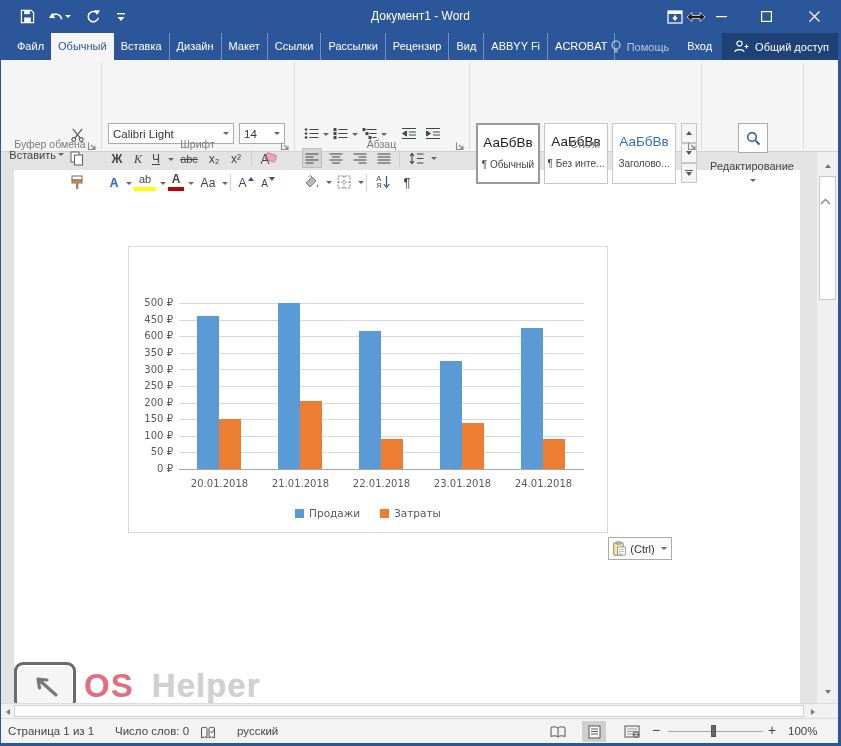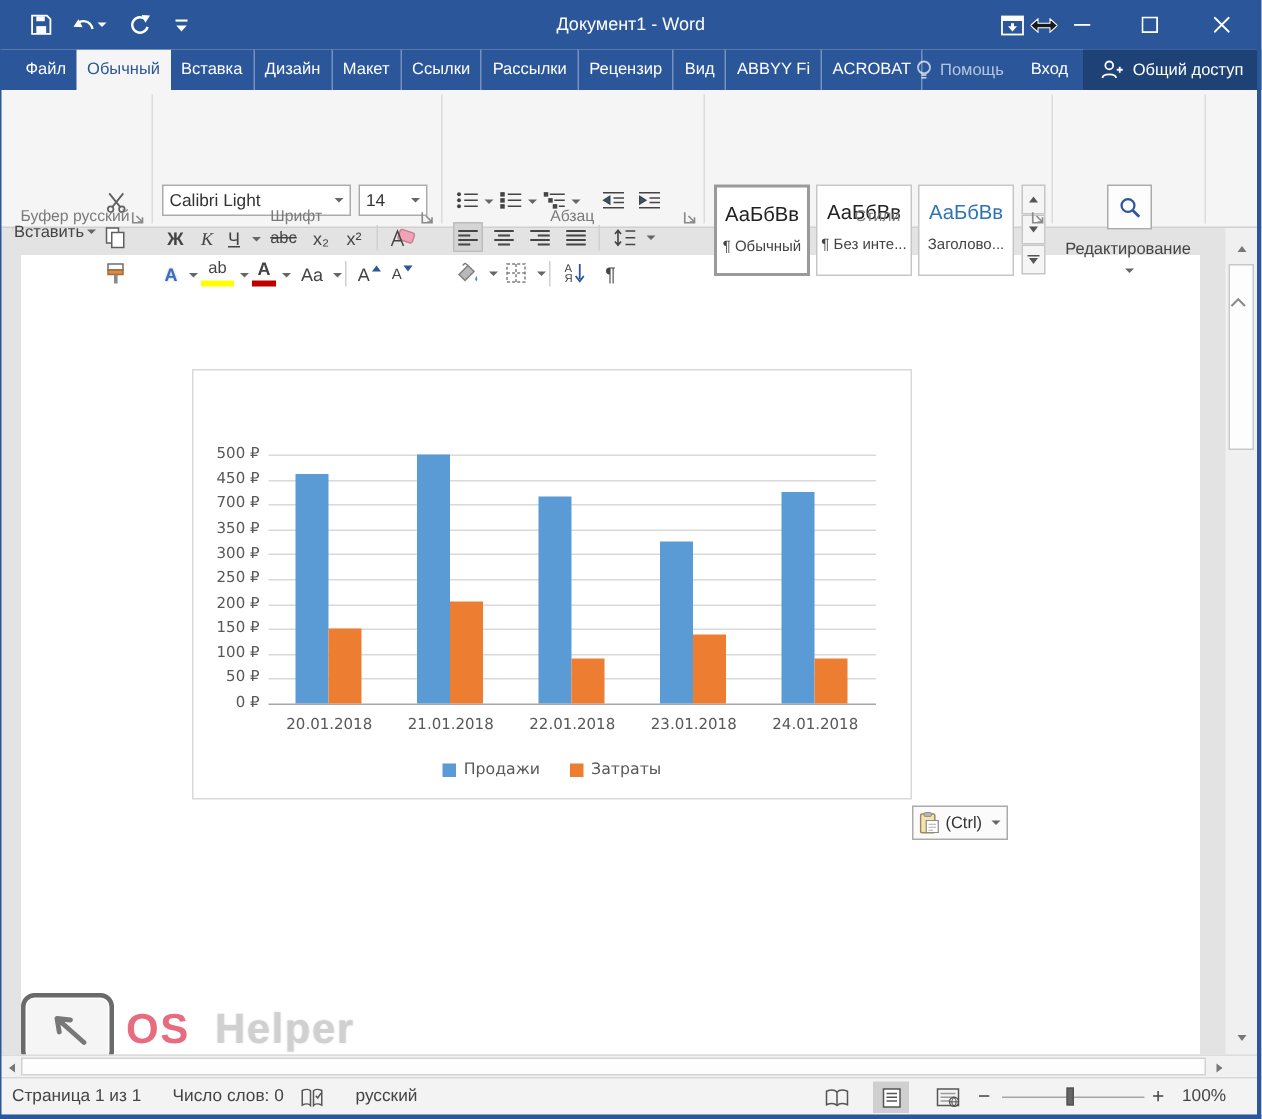--- a/index.html
+++ b/index.html
@@ -60,21 +60,21 @@
   .bar { position:absolute; }
   .chart-legend { position:absolute; left:0; top:260px; width:100%; display:flex; justify-content:center; gap:20px; }
   .legend-item { display:flex; align-items:center; gap:5px; font-family:"DejaVu Sans", sans-serif; font-size:10.5px; color:#595959; }
   .legend-swatch { width:9px; height:9px; display:inline-block; }
 
   .paste-opts { position:absolute; left:608px; top:537px; width:64px; height:23px; background:#fbfbfb; border:1px solid #ababab; display:flex; align-items:center; justify-content:center; gap:4px; font-size:11px; color:#333; z-index:3; }
 
   
   .watermark { position:absolute; left:14px; top:662px; display:flex; align-items:center; gap:8px; z-index:2; opacity:0.9; }
   .wm-box { width:62px; height:48px; border:3px solid #5a5a5a; border-radius:9px; background:#f5f5f5; display:flex; align-items:center; justify-content:center; box-shadow:0 0 0 1px #fff inset; }
-  .wm-text { font-size:28px; font-weight:800; letter-spacing:1px; line-height:48px; }
+  .wm-text { font-size:33px; font-weight:800; letter-spacing:1px; line-height:48px; }
   .wm-os { color:#e55d72; text-shadow:0 0 1px #fff; }
   .wm-helper { color:#cbcbcb; text-shadow:0 1px 0 #fff, 0 0 1px #9a9a9a; margin-left:8px; }
 
   
   .vscroll { position:absolute; left:816px; top:152px; width:22px; height:551px; background:#f0f0f0; border-left:1px solid #e3e3e3; z-index:6; }
   .vthumb { position:absolute; left:2px; top:24px; width:17px; height:124px; background:#fdfdfd; border:1px solid #c8c8c8; }
   .sarrow { position:absolute; left:3px; width:15px; height:15px; display:flex; align-items:center; justify-content:center; }
   .hscroll { position:absolute; left:0; top:703px; width:841px; height:15px; background:#f1f1f1; border-top:1px solid #dcdcdc; z-index:7; }
   .hthumb { position:absolute; left:14px; top:1px; width:790px; height:12px; background:#fdfdfd; border:1px solid #d2d2d2; }
   .harrow { position:absolute; top:1px; width:13px; height:13px; background:#f1f1f1; display:flex; align-items:center; justify-content:center; }
@@ -213,21 +213,21 @@
         <rect x="4.5" y="4" width="8" height="10" fill="#fff" stroke="#5f5f5f"></rect>
       </svg>
   </div>
   <div class="rbtn" style="left:66px; top:112px; width:22px; height:20px;">
     <svg width="14" height="15" viewBox="0 0 14 15">
         <rect x="2" y="1" width="10" height="4" fill="#fff" stroke="#6d6d6d"></rect>
         <rect x="2" y="5" width="10" height="3" fill="#d98b4a" stroke="#a96a34"></rect>
         <rect x="6" y="8" width="2.4" height="6" fill="#8a8a8a"></rect>
       </svg>
   </div>
-  <div class="glabel" style="left:0; width:100px;">Буфер русский</div>
+  <div class="glabel" style="left:0; width:100px;">Буфер обмена</div>
   <div class="launcher" style="left:87px;">
     <svg width="10" height="10" viewBox="0 0 10 10">
         <path d="M1.5 1.5 V8.5 H8.5" fill="none" stroke="#8a8a8a" stroke-width="1.1"></path>
         <path d="M4 4 L8 8 M8 4.8 V8 H4.8" fill="none" stroke="#8a8a8a" stroke-width="1.1"></path>
       </svg>
   </div>
   <div class="gdiv" style="left:101px;"></div>
 
   <div class="combo" style="left:108px; top:63px; width:126px; height:21px;">
     <span>Calibri Light</span>
@@ -450,21 +450,21 @@
     <div class="ytick" style="top: 166.2px;">150 ₽</div>
     <div class="gridline" style="left: 50px; width: 405px; top: 155.6px;"></div>
     <div class="ytick" style="top: 149.6px;">200 ₽</div>
     <div class="gridline" style="left: 50px; width: 405px; top: 139px;"></div>
     <div class="ytick" style="top: 133px;">250 ₽</div>
     <div class="gridline" style="left: 50px; width: 405px; top: 122.4px;"></div>
     <div class="ytick" style="top: 117px;">300 ₽</div>
     <div class="gridline" style="left: 50px; width: 405px; top: 105.8px;"></div>
     <div class="ytick" style="top: 99.8px;">350 ₽</div>
     <div class="gridline" style="left: 50px; width: 405px; top: 89.2px;"></div>
-    <div class="ytick" style="top: 83.2px;">700 ₽</div>
+    <div class="ytick" style="top: 83.2px;">600 ₽</div>
     <div class="gridline" style="left: 50px; width: 405px; top: 72.6px;"></div>
     <div class="ytick" style="top: 66.6px;">450 ₽</div>
     <div class="gridline" style="left: 50px; width: 405px; top: 56px;"></div>
     <div class="ytick" style="top: 50px;">500 ₽</div>
     <div class="xtick" style="left: 50px; width: 81px; top: 231px;">20.01.2018</div>
     <div class="bar" style="left: 67.5px; width: 22px; top: 69.28px; height: 152.72px; background: rgb(91, 155, 213);"></div>
     <div class="bar" style="left: 89.5px; width: 22px; top: 172.2px; height: 49.8px; background: rgb(237, 125, 49);"></div>
     <div class="xtick" style="left: 131px; width: 81px; top: 231px;">21.01.2018</div>
     <div class="bar" style="left: 148.5px; width: 22px; top: 56px; height: 166px; background: rgb(91, 155, 213);"></div>
     <div class="bar" style="left: 170.5px; width: 22px; top: 153.94px; height: 68.06px; background: rgb(237, 125, 49);"></div>

